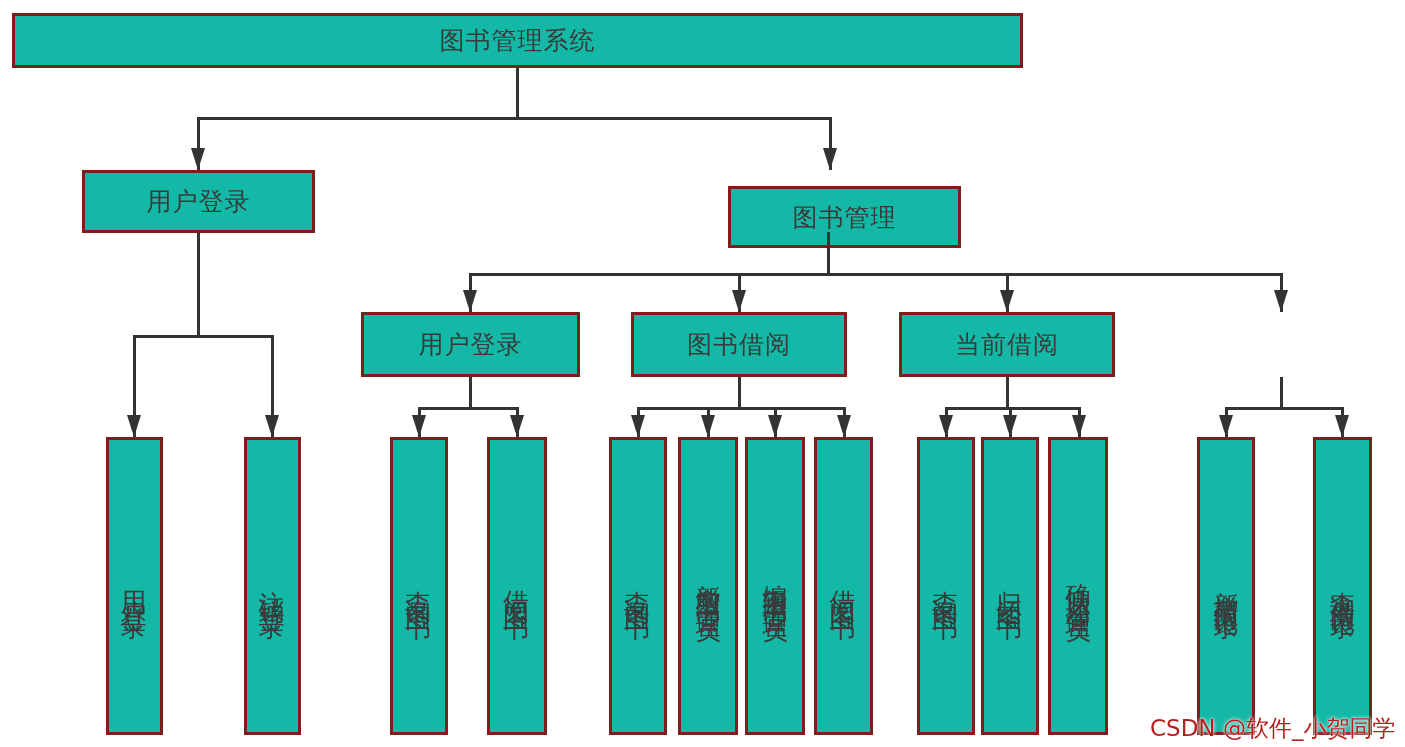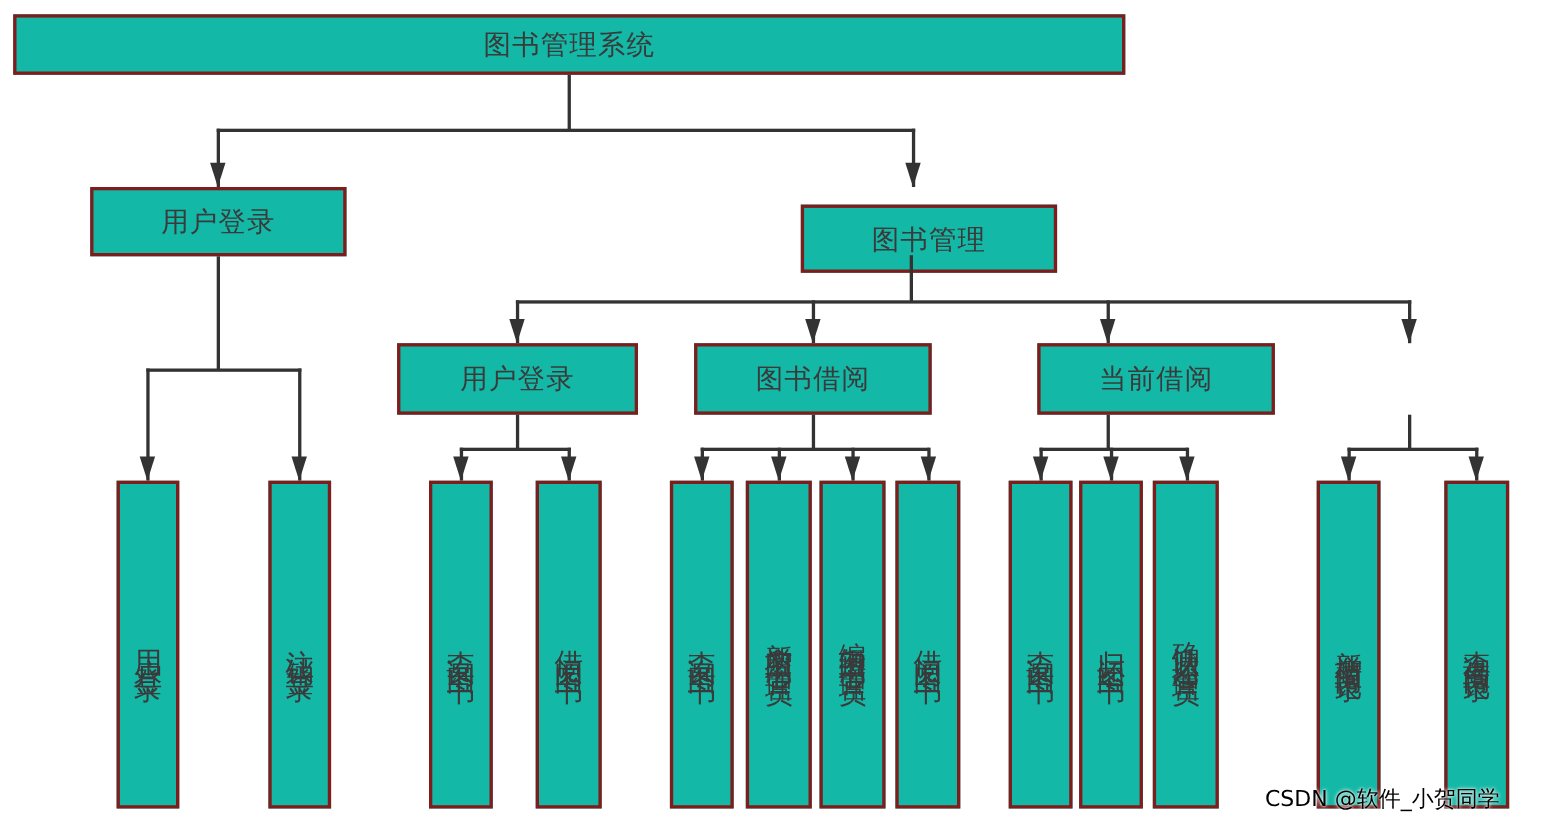--- a/index.html
+++ b/index.html
@@ -33,21 +33,21 @@
     border-left:7px solid transparent; border-right:7px solid transparent;
     border-top:22px solid #333333;
   }
 
   
   .b-root  { left:12px;  top:13px;  width:1011px; height:55px; }
   .b-l2a   { left:82px;  top:170px; width:233px;  height:63px; }
   .b-l2b   { left:728px; top:170px; width:233px;  height:62px;margin-top:16px; }
   .b-l3a   { left:361px; top:312px; width:219px;  height:65px; }
   .b-l3b   { left:631px; top:312px; width:216px;  height:65px;text-align:right; }
-  .b-l3c   { left:899px; top:312px; width:216px;  height:65px;margin-left:44px; }
+  .b-l3c   { left:899px; top:312px; width:216px;  height:65px; }
   .b-l3d   { left:1173px;top:312px; width:216px;  height:65px; }
   .leaf    { top:437px; height:298px; }
   .bx1  { left:106px;  width:57px; }
   .bx2  { left:244px;  width:57px; }
   .bx3  { left:390px;  width:58px; }
   .bx4  { left:487px;  width:60px; }
   .bx5  { left:609px;  width:58px; }
   .bx6  { left:678px;  width:60px; }
   .bx7  { left:745px;  width:60px; }
   .bx8  { left:814px;  width:59px; }
@@ -91,21 +91,21 @@
   .d13 { left:773.5px; top:407px; height:30px; }
   .d14 { left:842.5px; top:407px; height:30px; }
   .d15 { left:944.5px; top:407px; height:30px; }
   .d16 { left:1008.5px;top:407px; height:30px; }
   .d17 { left:1077.5px;top:407px; height:30px; }
   .d18 { left:1224.5px;top:407px; height:30px; }
   .d19 { left:1340.5px;top:407px; height:30px; }
 
   .watermark {
     position:absolute; left:1150px; top:713px; z-index:10;
-    font-size:20px; color:#000000;
+    font-size:23px; color:#b91c1c;
     text-shadow:0 0 2px #ffffff, 0 0 4px #ffffff;
     white-space:nowrap;
   }
 </style>
 </head>
 <body>
 
 <div class="stage">
 
   <div class="box hbox b-root">图书管理系统</div>

